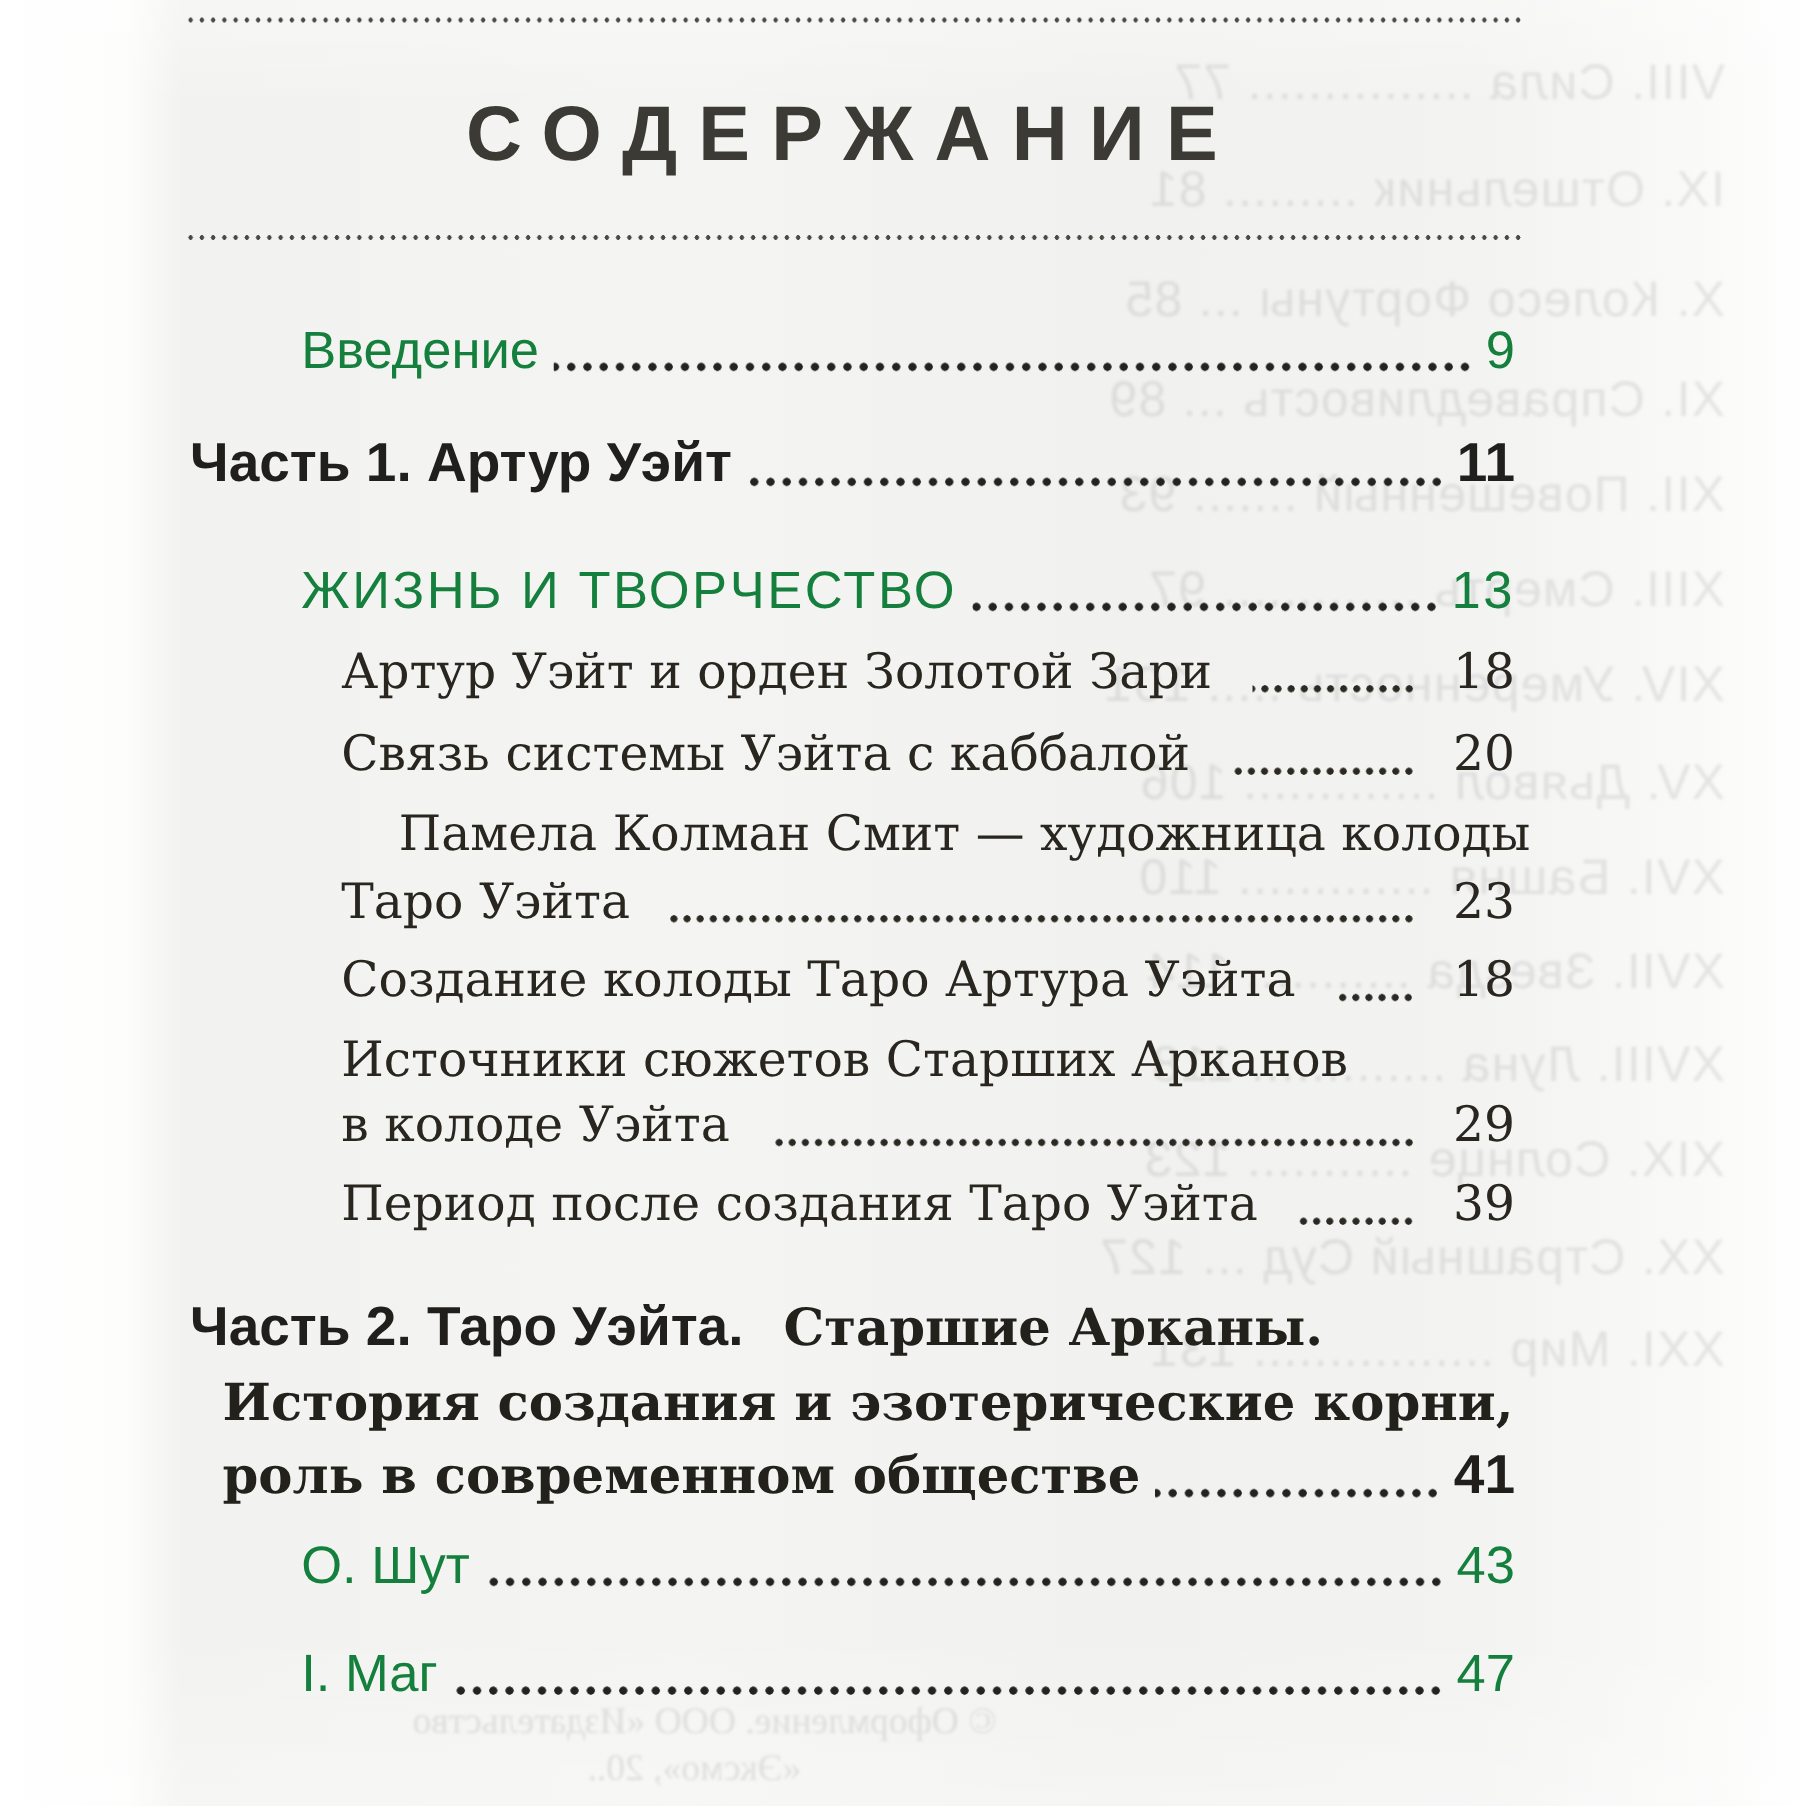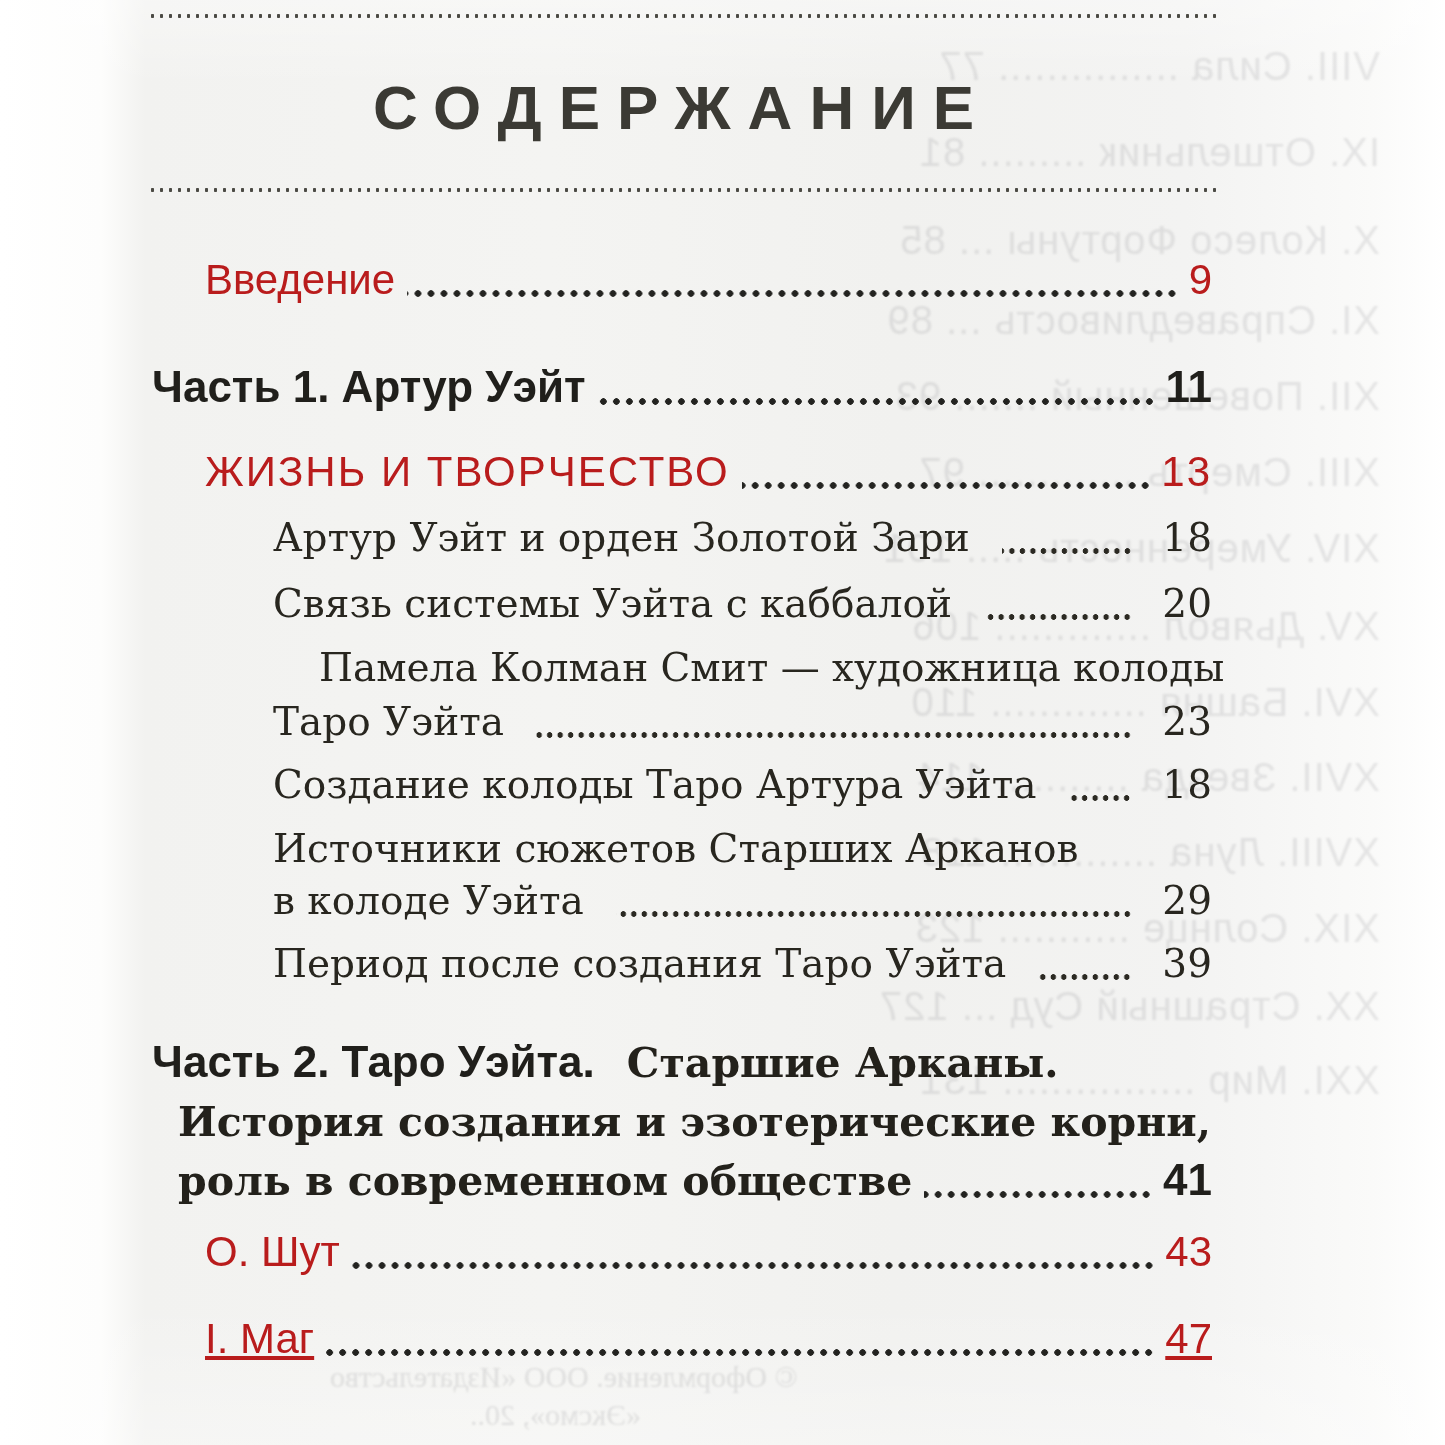--- a/index.html
+++ b/index.html
@@ -35,56 +35,56 @@
     background-size:9px 4px;background-repeat:repeat-x;background-position:left top;
   }
   .rule.r1{top:14px;}
   .rule.r2{top:188px;}
   .title{
     position:absolute;top:72px;left:152px;right:233px;text-align:center;
     font-family:"Liberation Sans", sans-serif;font-weight:700;
     font-size:62px;letter-spacing:17px;color:#3b3a34;
   }
   .row{position:absolute;right:233px;display:flex;align-items:baseline;}
-  .sans   {font-family:"Liberation Sans", sans-serif;font-weight:400;font-size:42px;color:#b91c1c;}
+  .sans   {font-family:"Liberation Sans", sans-serif;font-weight:400;font-size:42px;color:#15803d;margin-left:36px;}
   .sans-b {font-family:"Liberation Sans", sans-serif;font-weight:700;font-size:44px;color:#201f1b;}
   .serif  {font-family:"DejaVu Serif", serif;font-weight:400;font-size:39px;color:#28261f;gap:24px;}
   .serif-b{font-family:"DejaVu Serif", serif;font-weight:700;font-size:41px;color:#23211b;margin-left:28px;}
   .caps{letter-spacing:2px;}
   .lbl{white-space:nowrap;}
   .pg{white-space:nowrap;}
   .leader{
     flex:1 1 auto;align-self:flex-end;height:7px;min-width:30px;
     margin:0 10px 7px 12px;
     background-image:radial-gradient(circle closest-side, #232320 86%, rgba(35,35,32,0) 100%);
     background-size:13px 7px;background-repeat:repeat-x;background-position:right bottom;
   }
   .leader.fine{
     height:6px;margin:0 6px 6px 8px;
     background-image:radial-gradient(circle closest-side, #2b2922 86%, rgba(43,41,34,0) 100%);
     background-size:10.5px 6px;
   }
   .gap12{margin-left:32px;}
   
   .y-vved {top:256px;left:205px;}
-  .y-part1{top:362px;left:152px;}
+  .y-part1{top:346px;left:152px;}
   .y-zhizn{top:448px;left:205px;}
   .y-artur{top:515px;left:273px;}
   .y-svyaz{top:581px;left:273px;}
   .y-pam1 {top:645px;left:273px;margin-left:46px;}
   .y-pam2 {top:699px;left:273px;}
   .y-sozd {top:762px;left:273px;}
   .y-ist1 {top:826px;left:273px;}
   .y-ist2 {top:878px;left:273px;}
   .y-per  {top:941px;left:273px;}
   .y-p2a  {top:1037px;left:152px;}
   .y-p2b  {top:1098px;left:150px;}
   .y-p2c  {top:1155px;left:150px;}
   .y-shut {top:1228px;left:205px;}
-  .y-mag  {top:1315px;left:205px;text-decoration:underline;}
+  .y-mag  {top:1315px;left:205px;}
 </style>
 </head>
 <body>
 
 <div class="page">
 
   <div class="ghost-layer">
       <div class="ghost-line" style="top: 44px;">VIII. Сила ............... 77</div>
       <div class="ghost-line" style="top: 130px;">IX. Отшельник ......... 81</div>
       <div class="ghost-line" style="top: 218px;">X. Колесо Фортуны ... 85</div>

